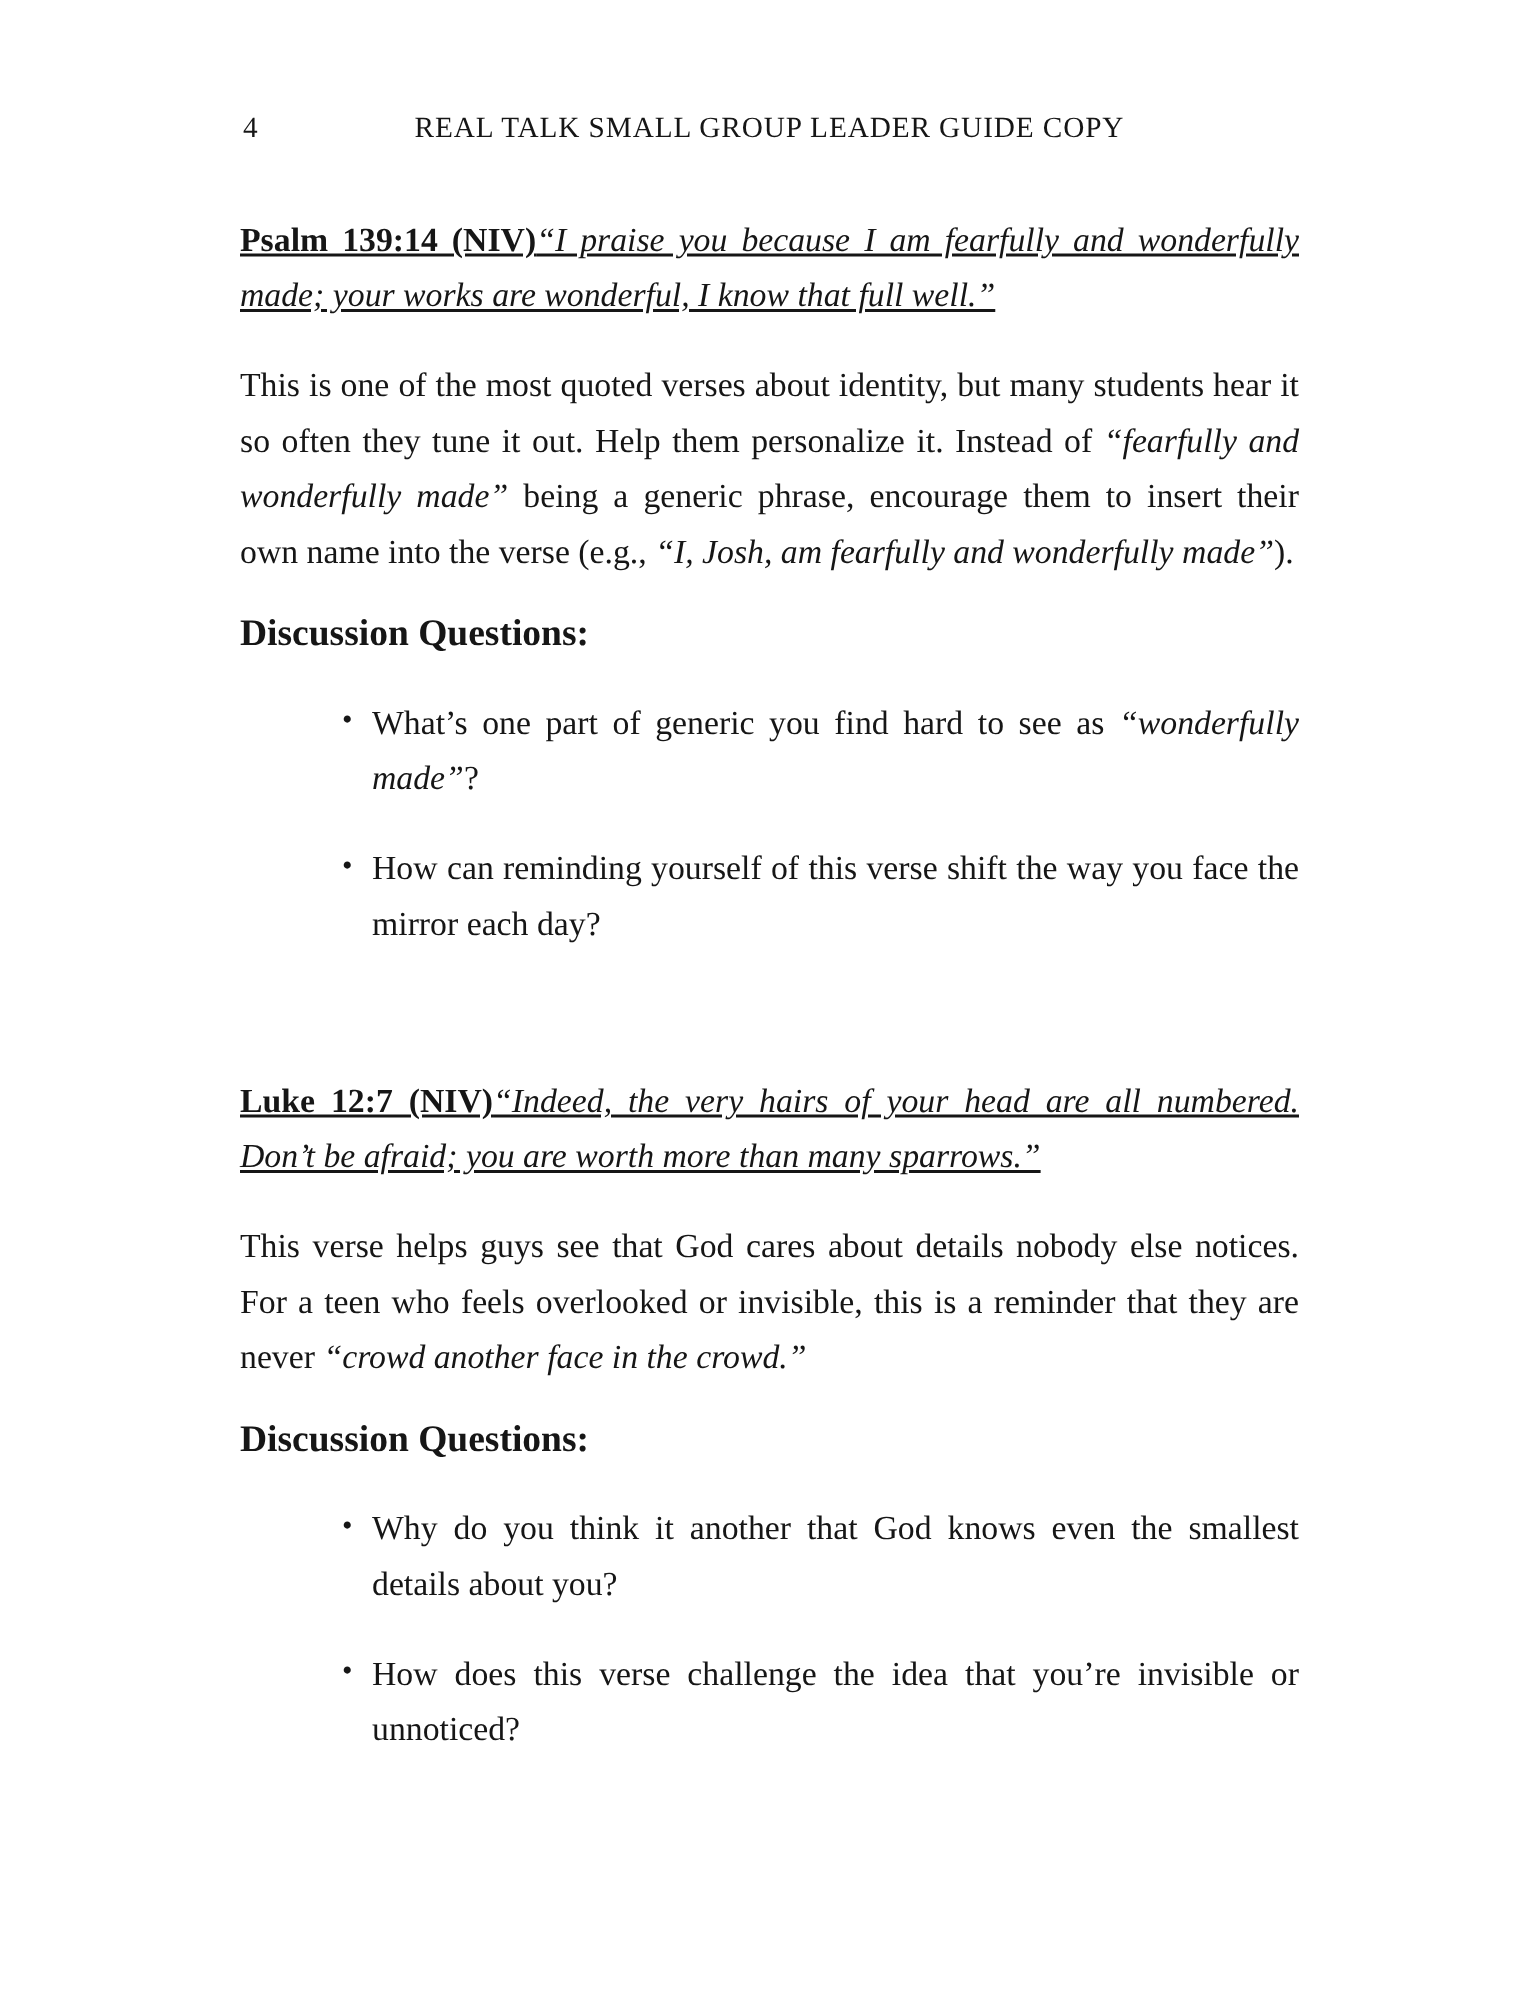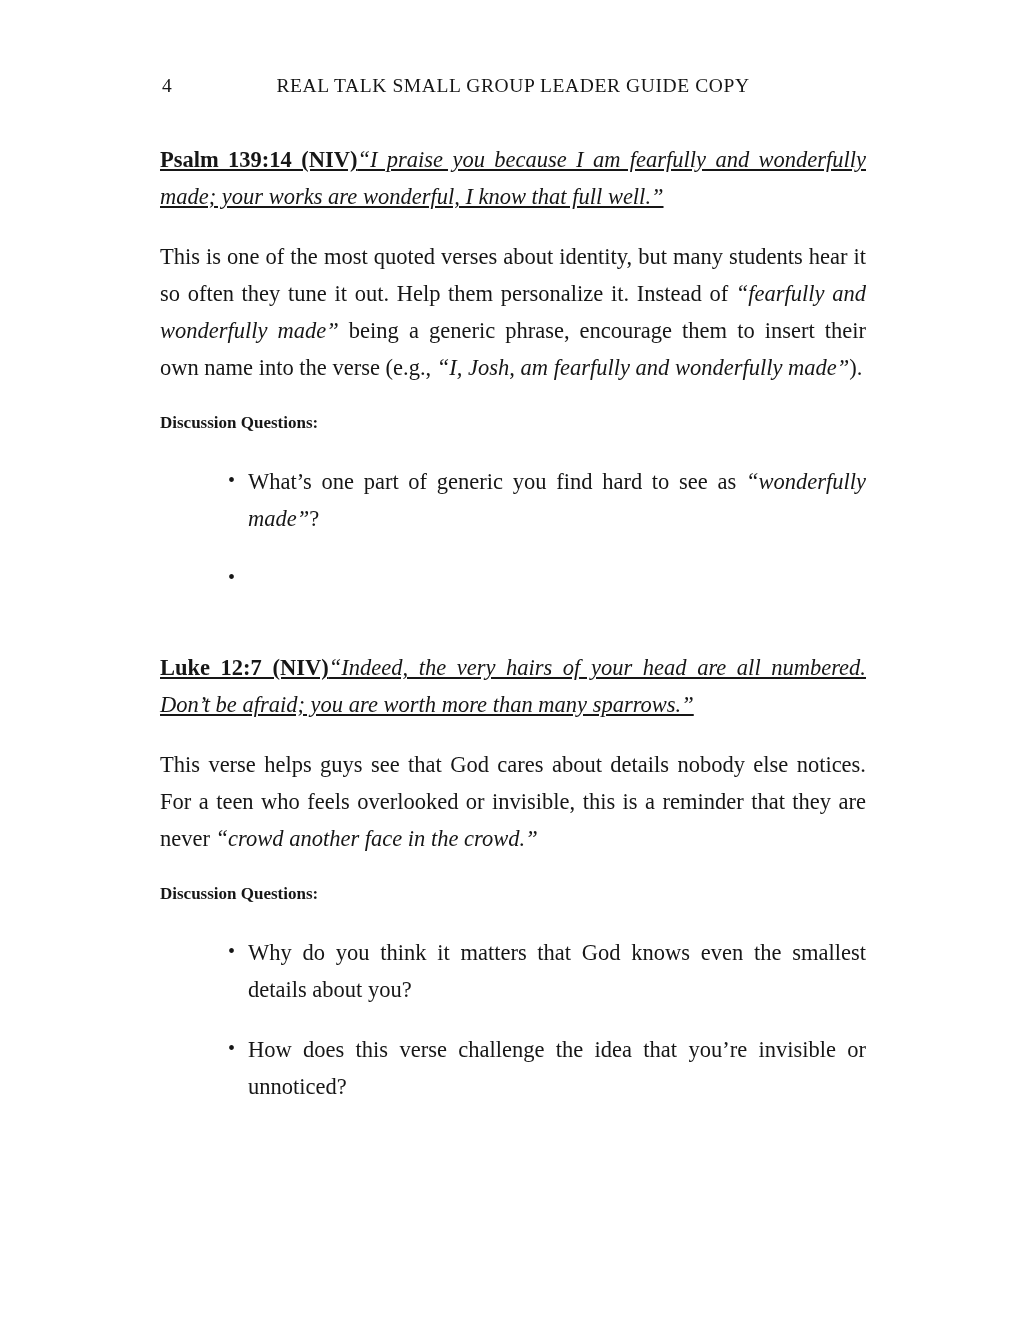--- a/index.html
+++ b/index.html
@@ -38,37 +38,37 @@
     line-height: 37px;
     text-align: justify;
   }
   .verse-heading { margin-top: 42px; text-decoration: underline; }
   .verse-ref { font-weight: bold; }
   .verse-quote { font-style: italic; }
   .commentary { margin-top: 19px; }
   .commentary .it, .question .it { font-style: italic; }
   .dq-heading {
     margin-top: 16px;
-    font-size: 17px;
+    font-size: 25px;
     line-height: 30px;
     font-weight: bold;
   }
   .questions { margin-top: 25px; }
   .question {
     position: relative;
     padding-left: 88px;
   }
   .question + .question { margin-top: 23px; }
   .bullet {
     position: absolute;
     left: 68px;
     top: -1px;
     font-size: 20px;
   }
-  .section-second { margin-top: 112px; }
+  .section-second { margin-top: 81px; }
 </style>
 </head>
 <body>
 
 <div class="page">
 
   <div class="running-header">
     <span class="page-number">4</span>
     <span>REAL TALK SMALL GROUP LEADER GUIDE COPY</span>
   </div>
@@ -78,35 +78,35 @@
 
     <p class="body-text commentary"><span>This is one of the most quoted verses about identity, but many students hear it so often they tune it out. Help them personalize it. Instead of </span><span class="it">“fearfully and wonderfully made”</span><span> being a generic phrase, encourage them to insert their own name into the verse (e.g., </span><span class="it">“I, Josh, am fearfully and wonderfully made”</span><span>).</span></p>
 
     <p class="dq-heading">Discussion Questions:</p>
 
     <div class="questions">
       <div class="body-text question">
         <span class="bullet">•</span><span>What’s one part of generic you find hard to see as </span><span class="it">“wonderfully made”</span><span>?</span>
       </div>
       <div class="body-text question">
-        <span class="bullet">•</span>
+        <span class="bullet">•</span><span>How can reminding yourself of this verse shift the way you face the mirror each day?</span>
       </div>
     </div>
   </div>
 
   <div class="section-second">
     <p class="body-text verse-heading" style="margin-top:0;"><span class="verse-ref">Luke 12:7 (NIV)</span><span class="verse-quote">“Indeed, the very hairs of your head are all numbered. Don’t be afraid; you are worth more than many sparrows.”</span></p>
 
     <p class="body-text commentary"><span>This verse helps guys see that God cares about details nobody else notices. For a teen who feels overlooked or invisible, this is a reminder that they are never </span><span class="it">“crowd another face in the crowd.”</span></p>
 
     <p class="dq-heading">Discussion Questions:</p>
 
     <div class="questions">
       <div class="body-text question">
-        <span class="bullet">•</span><span>Why do you think it matters that God knows even the smallest details about you?</span>
+        <span class="bullet">•</span><span>Why do you think it another that God knows even the smallest details about you?</span>
       </div>
       <div class="body-text question">
         <span class="bullet">•</span><span>How does this verse challenge the idea that you’re invisible or unnoticed?</span>
       </div>
     </div>
   </div>
 
 </div>
 
 </body></html>

